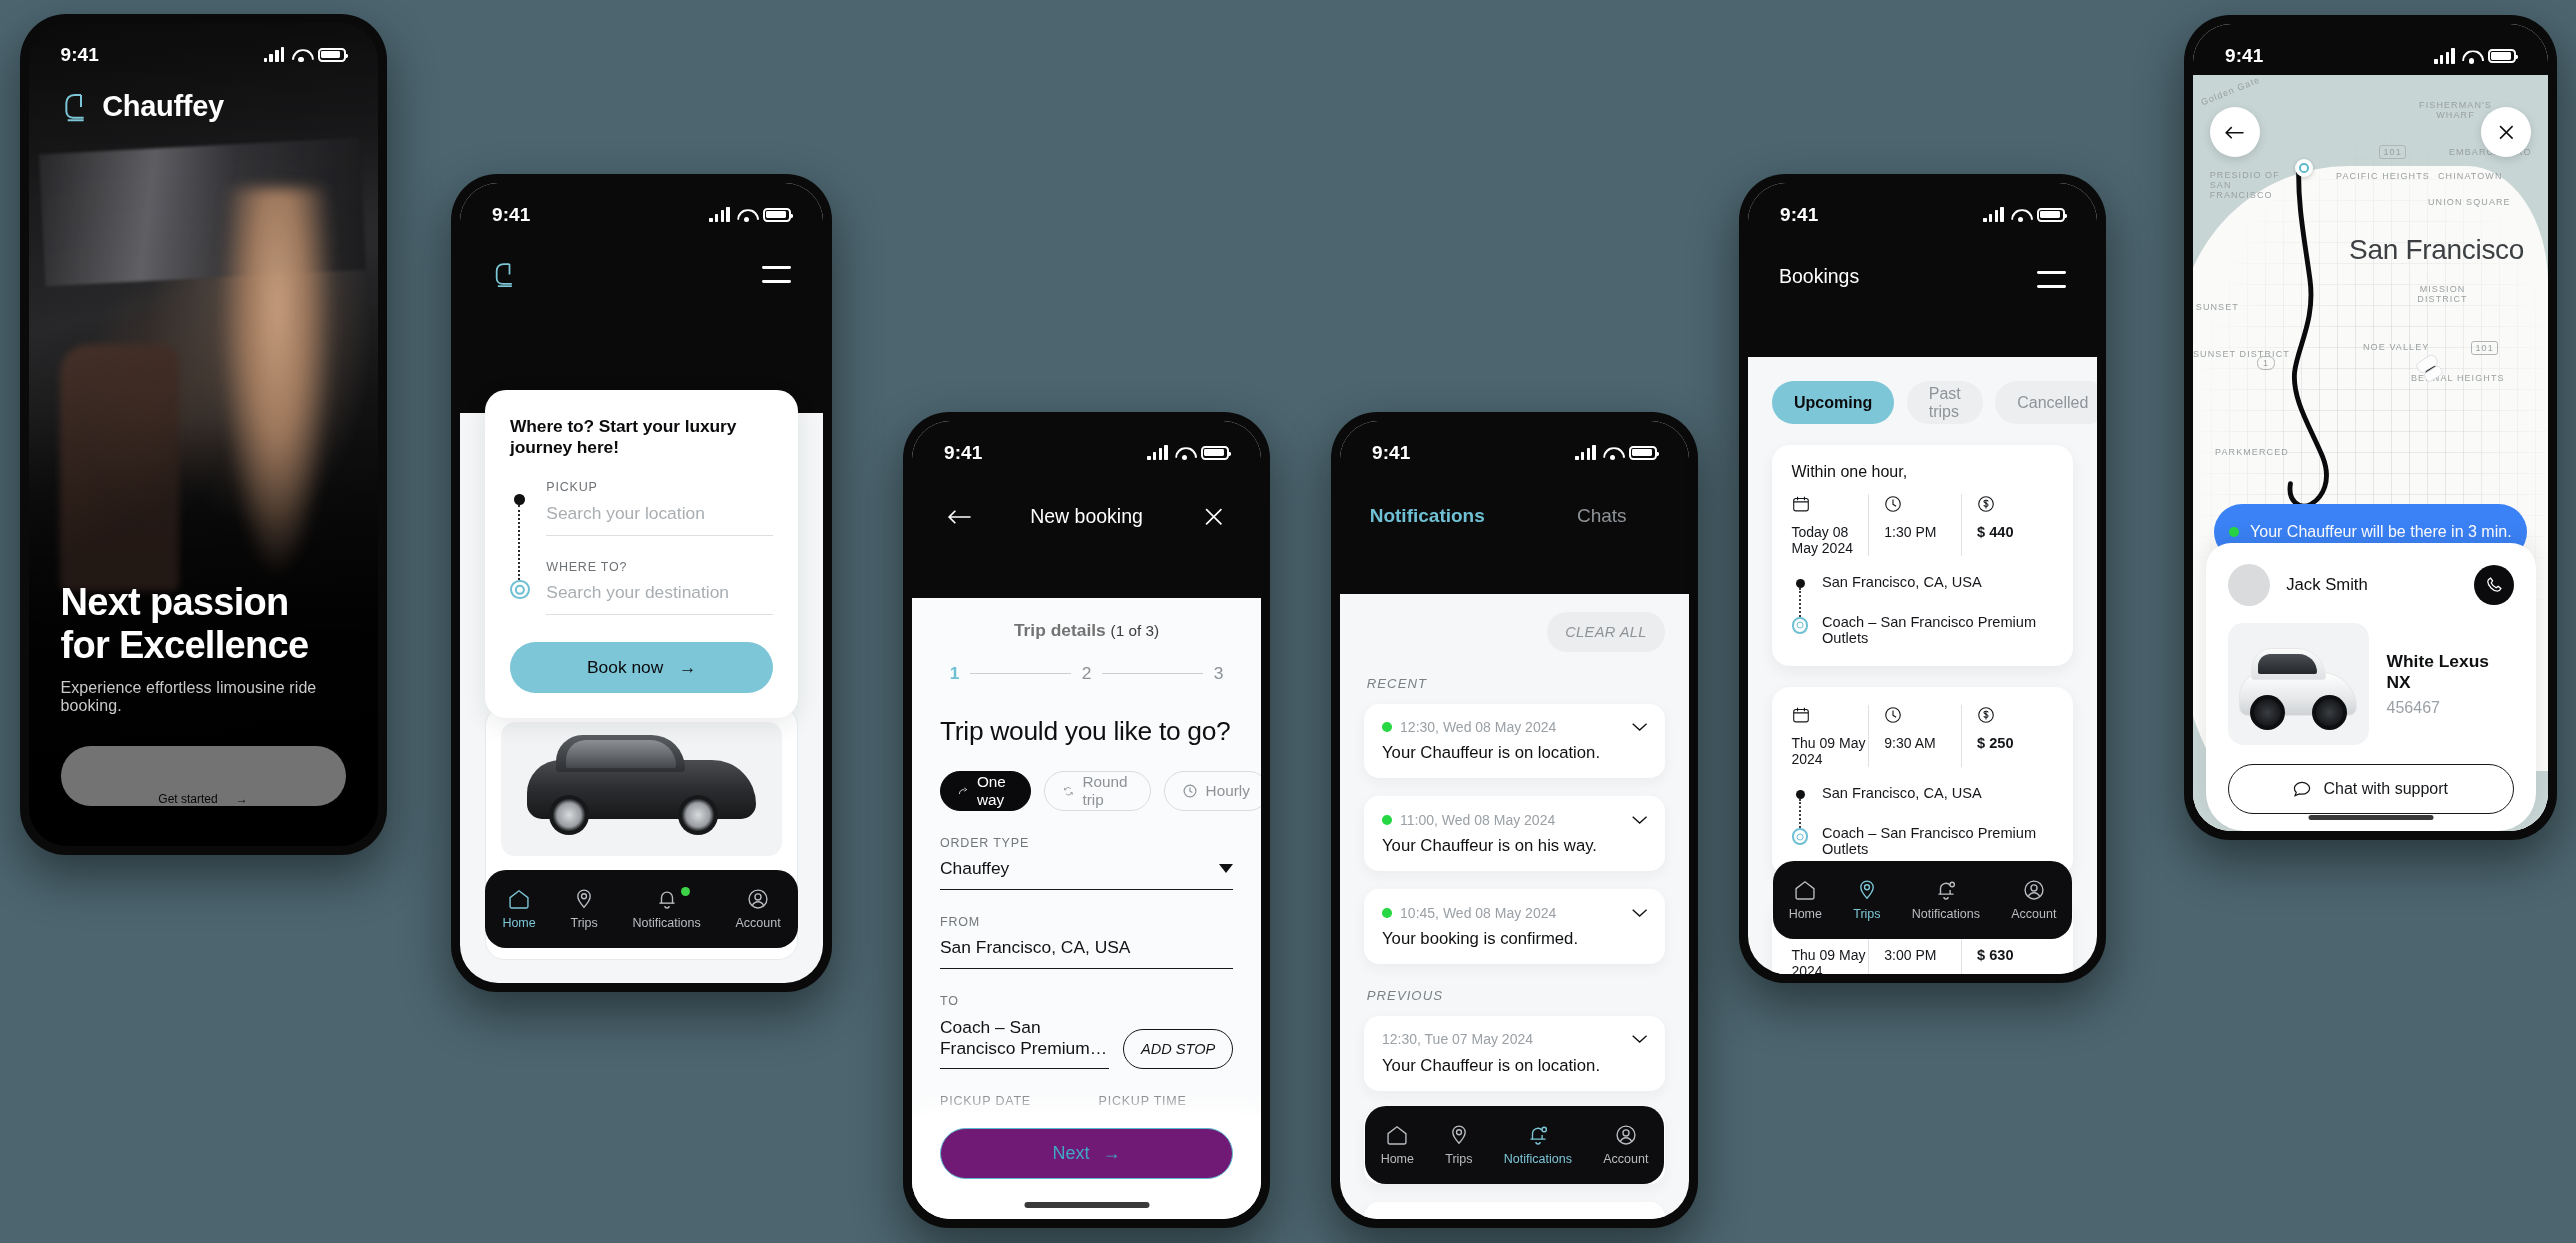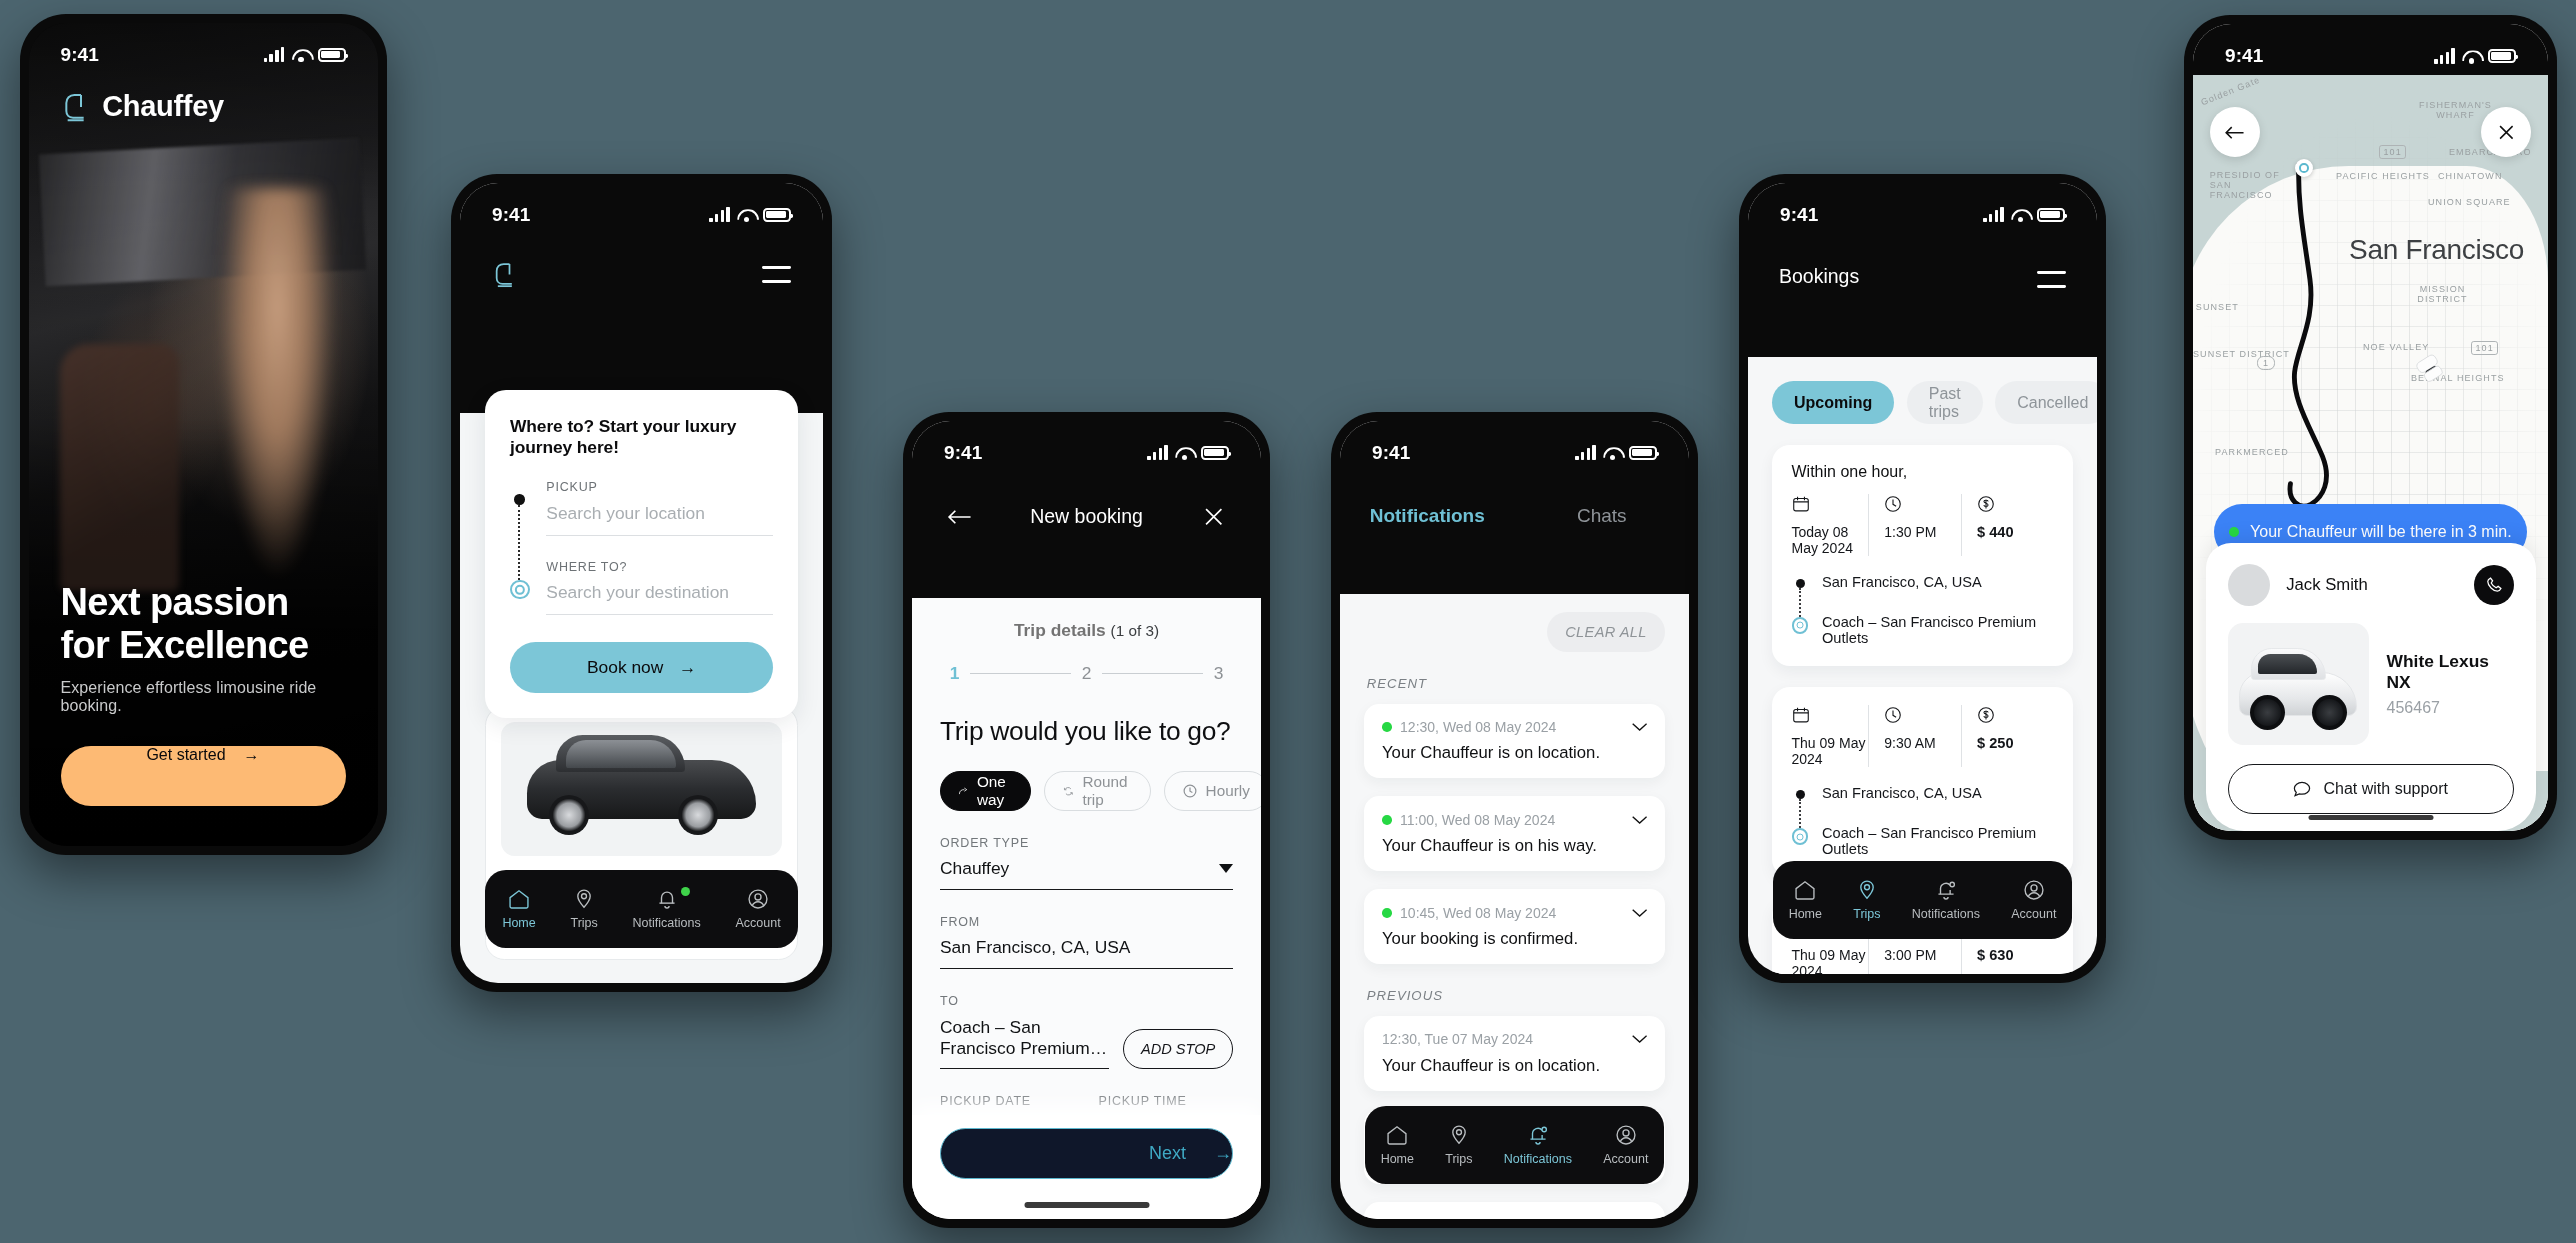--- a/index.html
+++ b/index.html
@@ -91,22 +91,22 @@
     position:absolute; left:32px; top:67px; z-index:4;
     display:flex; align-items:center; gap:9.7px;
   }
   .logo-mark{ width:32px; height:32px; flex:0 0 auto; }
   .p1-brand-text{ color:#fff; font-size:29px; font-weight:bold; letter-spacing:-0.3px; }
   .p1-bottom{ position:absolute; left:0; right:0; bottom:0; z-index:4; padding:0 32px 40px 32px; }
   .p1-title{ color:#fff; font-size:38px; line-height:1.12; font-weight:bold; letter-spacing:-0.7px;}
   .p1-sub{ color:#c9cacb; font-size:16px; margin-top:12.5px; letter-spacing:0.1px;}
   .btn-accent{
     margin-top:31px; height:60px; border-radius:31px;
-    background:#fdba74; color:#09090b; font-size:16px; font-weight:500;
-    display:flex; align-items:flex-start; justify-content:center; gap:18px; cursor:pointer;
+    background:#737373; color:#09090b; font-size:12px; font-weight:500;
+    display:flex; align-items:flex-end; justify-content:center; gap:18px; cursor:pointer;
   }
 
   
   #phone2 { left: 451px; top: 174px; width: 381px; height: 818px; }
   #phone2 .screen { background: #f4f6f7; }
   .p2-top{ background:#0a0a0a; height:230px; }
   .p2-nav{ display:flex; align-items:center; justify-content:space-between; padding: 25px 32px 0 32px;}
   .logo-mark-sm{ width:28px;height:31px;}
   .hamb{ width:29px; height:16.7px; display:flex; flex-direction:column; justify-content:space-between; cursor:pointer;}
   .hamb span{ display:block; height:2.8px; background:#fff; border-radius:1.4px;}
@@ -216,22 +216,22 @@
     display:flex;align-items:center;justify-content:center;
     font-size:14.6px; font-style:italic; color:#15161a; cursor:pointer; white-space:nowrap;
   }
   .p3-foot{
     position:absolute; left:0;right:0;bottom:0; height:104px; background:#fff;
     box-shadow:0 -9.7px 18px rgba(255,255,255,.98);
     display:flex; align-items:flex-start; justify-content:center; padding-top:12.5px;
   }
   .btn-outline{
     width:calc(100% - 56px); height:51px; border:1.3px solid #5cb8cf; border-radius:28px;
-    color:#3fa9c4; font-size:18px; display:flex;align-items:center;justify-content:flex-end;gap:28px;cursor:pointer;
-    background:#0f172a;
+    color:#3fa9c4; font-size:18px; display:flex;align-items:center;justify-content:center;gap:13px;cursor:pointer;
+    background:#701a75;
   }
 
   
   #phone4 { left: 1331px; top: 412px; width: 367px; height: 816px; }
   #phone4 .screen{ background:#f6f7f8; }
   .p4-head{ background:#0a0a0a; height:173px; border-radius:0 0 0 0;}
   .p4-tabs{ display:flex; padding: 33px 0 0 0; }
   .p4-tab{ flex:1; text-align:center; font-size:19px; color:#8e9398; cursor:pointer;}
   .p4-tab.on{ color:#6fc0d4; font-weight:bold;}
   .p4-body{ padding: 0 24px; }

